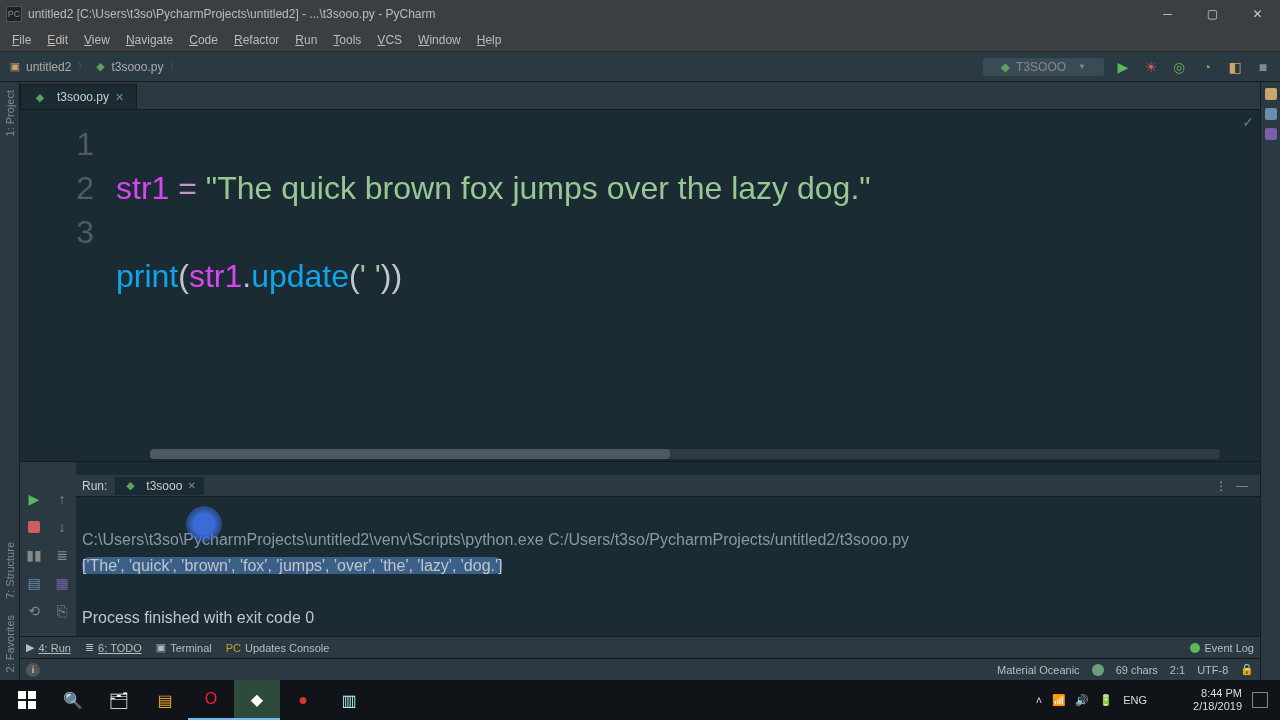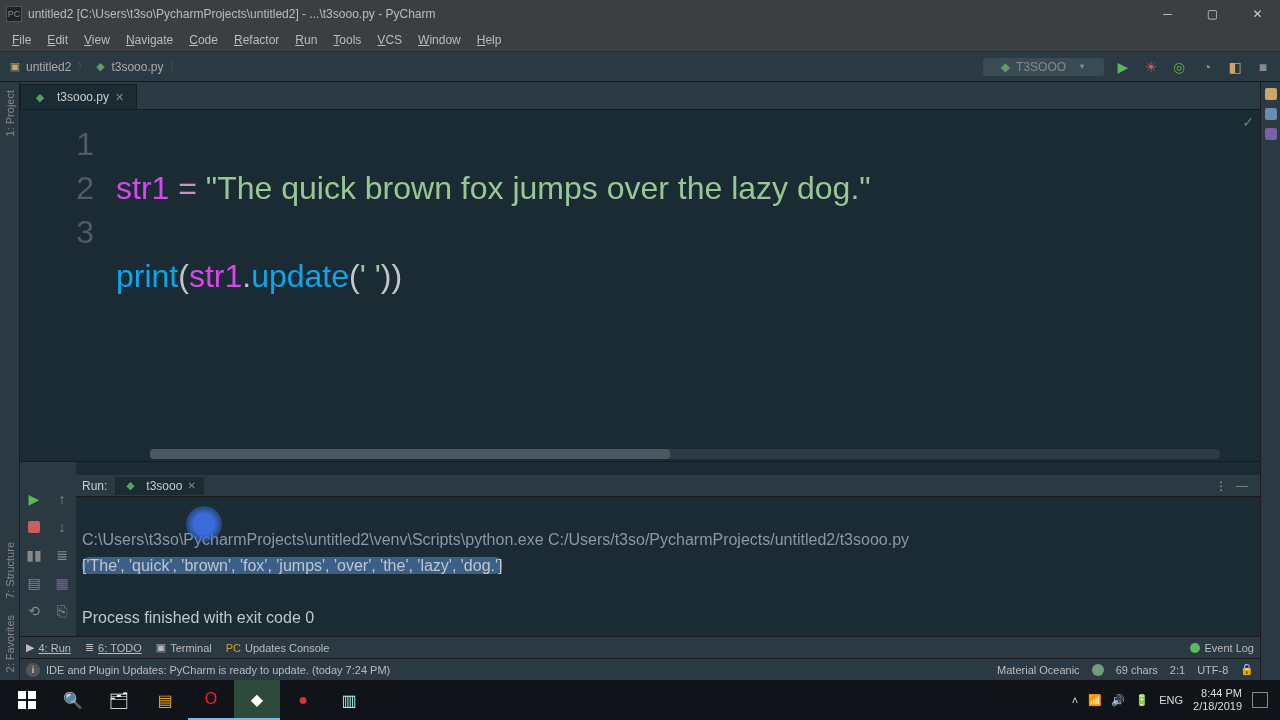--- a/index.html
+++ b/index.html
@@ -81,21 +81,21 @@
 .statusbar .sb-icon{width:14px;height:14px;background:#555;border-radius:50%;margin-right:6px;display:flex;align-items:center;justify-content:center;font-size:9px;color:#fff;}
 .sb-right{margin-left:auto;display:flex;align-items:center;gap:12px;}
 .mat-dot{width:12px;height:12px;background:#6f9e7c;border-radius:50%;}
 
 .taskbar{height:40px;background:#101318;display:flex;align-items:center;padding:0 4px;}
 .tb-item{width:46px;height:40px;display:flex;align-items:center;justify-content:center;color:#fff;font-size:16px;}
 .tb-item.active{border-bottom:2px solid #76b9ed;}
 .tb-start svg{fill:#fff;}
 .tb-spacer{flex:1;}
 .tray{display:flex;align-items:center;gap:10px;color:#ddd;font-size:11px;padding-right:8px;}
-.tray .clock{text-align:right;line-height:13px;}
+.tray .clock{text-align:right;line-height:13px;margin-left:36px;}
 .tray .notif{width:16px;height:16px;border:1px solid #888;}
 </style>
 </head>
 <body>
 
 <div class="titlebar">
   <div class="icon-app">PC</div>
   <div class="title">untitled2 [C:\Users\t3so\PycharmProjects\untitled2] - ...\t3sooo.py - PyCharm</div>
   <div class="win-btn">─</div>
   <div class="win-btn">▢</div>
@@ -227,21 +227,20 @@
       <div class="bb-right">
         <div class="bb-item">
             <span class="evt-dot"></span>
             <span>Event Log</span>
           </div>
       </div>
     </div>
 
     <div class="statusbar">
       <div class="sb-icon">i</div>
-      <span>IDE and Plugin Updates: PyCharm is ready to update. (today 7:24 PM)</span>
       <div class="sb-right">
         <span>Material Oceanic</span>
         <span class="mat-dot"></span>
         <span>69 chars</span>
         <span>2:1</span>
         <span>UTF-8</span>
         <span class="lock">🔒</span>
       </div>
     </div>
 

